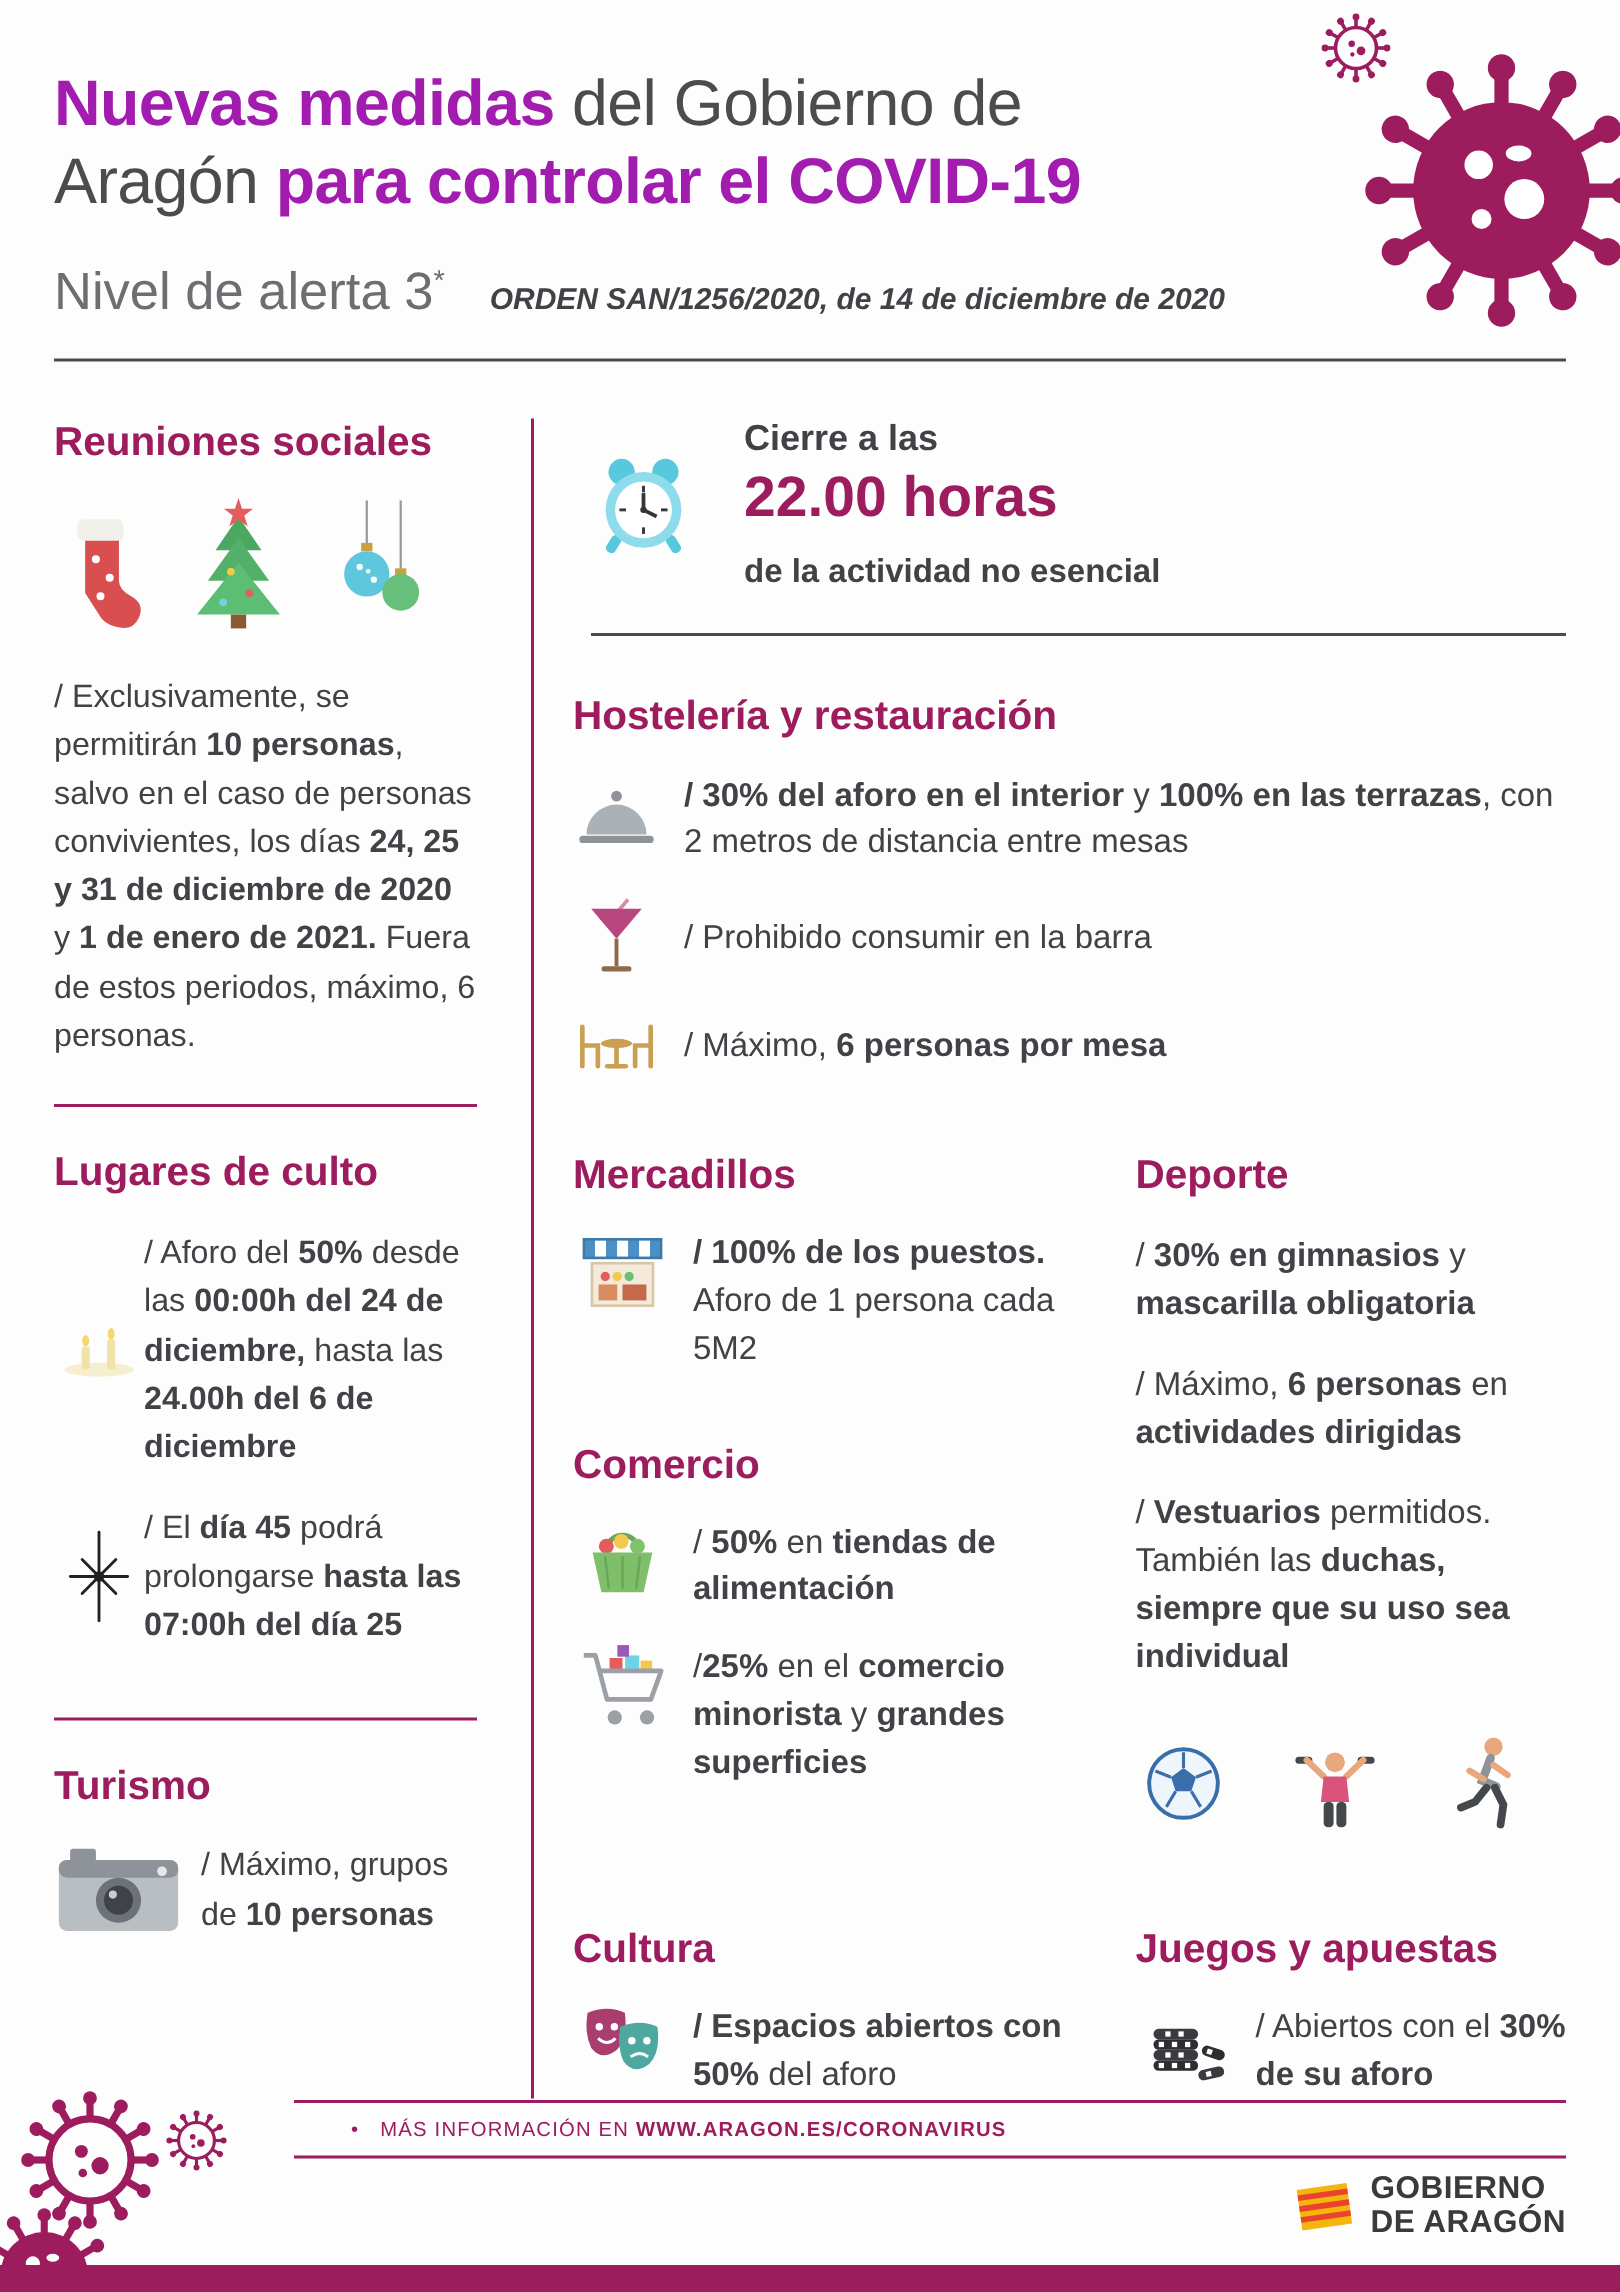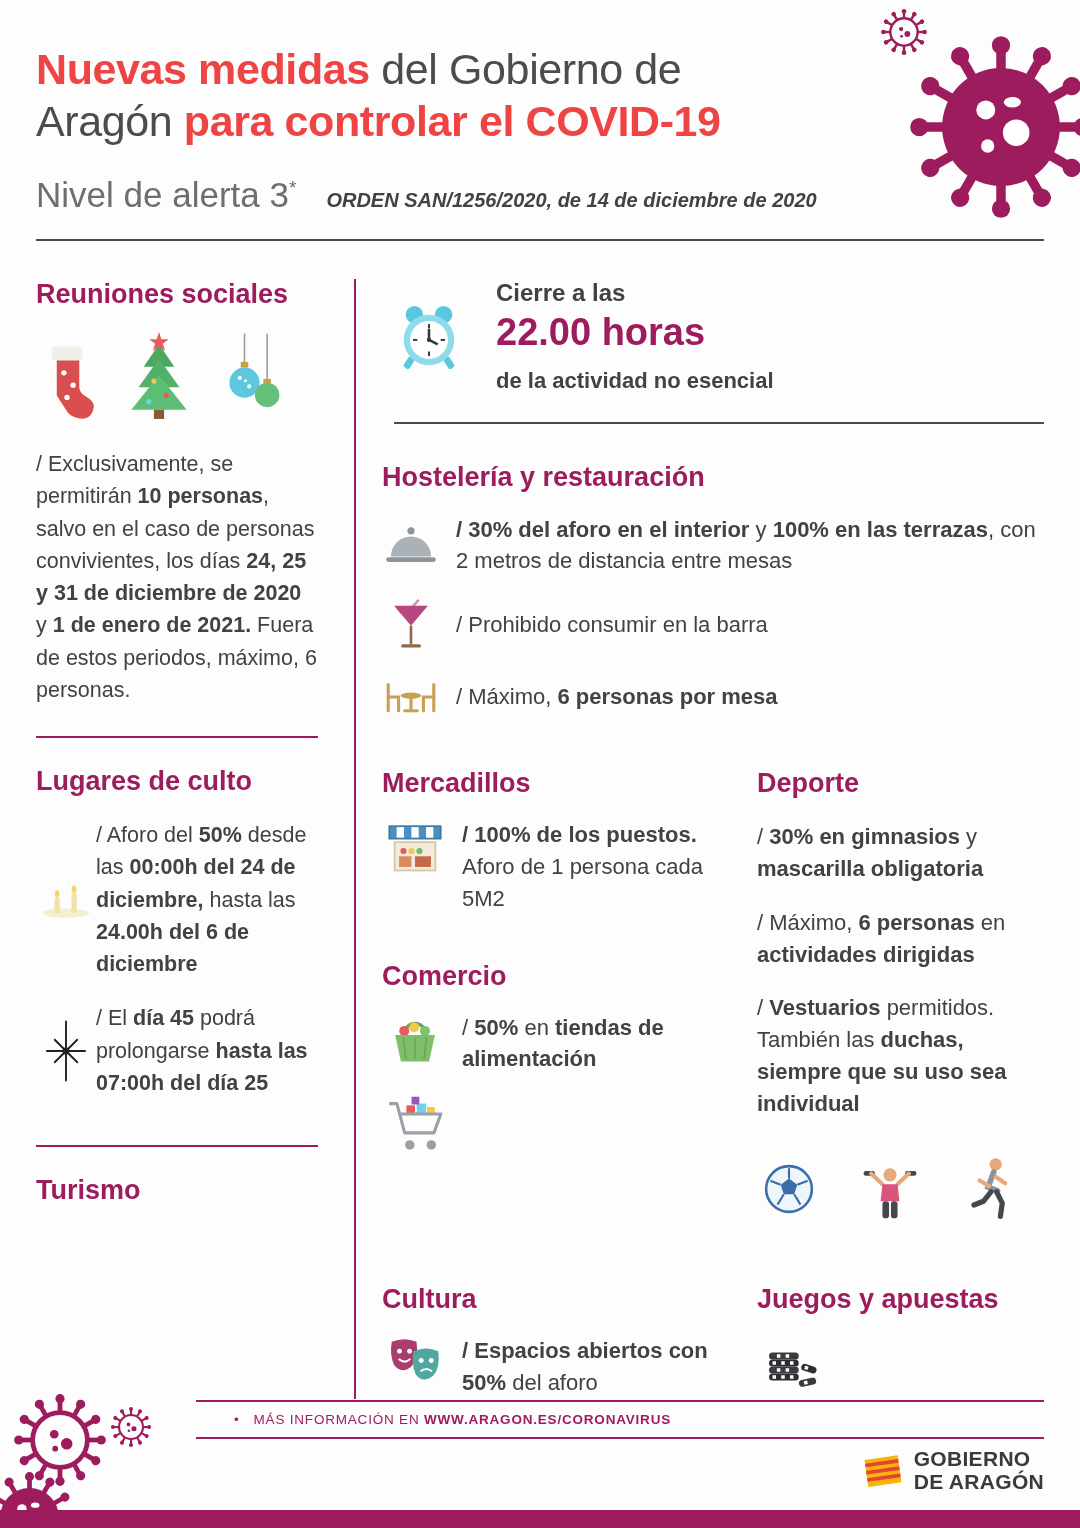--- a/index.html
+++ b/index.html
@@ -1,20 +1,20 @@
 <!DOCTYPE html>
 <html><head>
 <meta charset="utf-8">
 <style>
   * { margin:0; padding:0; box-sizing:border-box; }
   body { font-family:"Liberation Sans", sans-serif; background:#e9e9e9; }
   .page { position:relative; width:1080px; height:1528px; margin:0 auto; background:#fdfdfd;
           overflow:hidden; color:#414146; }
   .b { font-weight:bold; }
-  .acc { color:#ef4444; }
+  .acc { color:#a21caf; }
   .sup { vertical-align:super; font-size:55%; }
 
   
   .header { padding:44px 250px 0 36px; }
   h1 { font-size:43px; line-height:1.2; font-weight:500; color:#4c4c4f; letter-spacing:-0.4px; }
   h1 .b { font-weight:bold; }
   .alert-row { display:flex; align-items:baseline; gap:30px; margin-top:28px; }
   .alert { font-size:35px; color:#6e6e72; font-weight:400; }
   .order { font-size:20px; font-style:italic; font-weight:bold; color:#414146; }
   .header-rule { border-top:2px solid #4b4b4f; margin:24px 36px 0; }
@@ -214,20 +214,32 @@
             </svg>
           </div>
           <p class="body-text"><span>/ El </span><span class="b">día 45</span><span> podrá prolongarse </span><span class="b">hasta las 07:00h del día 25</span></p>
         </div>
       </section>
 
       <div class="hr-acc hr-turismo"></div>
 
       <section>
         <h2 class="sec-title">Turismo</h2>
+        <div class="turismo-item">
+          <svg class="icon-cam" viewBox="0 0 80 62">
+            <rect x="10" y="6" width="16" height="9" rx="2" fill="#8d9399"></rect>
+            <rect x="3" y="13" width="74" height="44" rx="5" fill="#b9bec3"></rect>
+            <rect x="3" y="13" width="74" height="11" rx="5" fill="#8d9399"></rect>
+            <circle cx="40" cy="38" r="14" fill="#6d7277"></circle>
+            <circle cx="40" cy="38" r="9" fill="#3f4246"></circle>
+            <circle cx="36.5" cy="34.5" r="2.5" fill="#c9cdd1"></circle>
+            <circle cx="67" cy="20" r="3" fill="#e8e8e8"></circle>
+          </svg>
+          <p class="body-text"><span>/ Máximo, grupos de </span><span class="b">10 personas</span></p>
+        </div>
       </section>
     </div>
 
     <div class="vdivider"></div>
 
     <div class="col-right">
 
       <div class="closing">
         <svg class="icon-clock" viewBox="0 0 72 72">
           <circle cx="21" cy="13" r="9" fill="#57c8de"></circle>
@@ -348,20 +360,21 @@
                 <svg width="62" height="62" viewBox="0 0 72 72">
                   <rect x="26" y="12" width="10" height="10" fill="#e55c5c"></rect>
                   <rect x="38" y="10" width="11" height="12" fill="#6fd3e8"></rect>
                   <rect x="50" y="14" width="9" height="8" fill="#f2c94c"></rect>
                   <rect x="32" y="2" width="9" height="9" fill="#9b59b6"></rect>
                   <path d="M6 10 h9 l9 34 h34 l8 -22 h-47" fill="none" stroke="#9aa0a6" stroke-width="3.6" stroke-linejoin="round"></path>
                   <circle cx="30" cy="58" r="5.5" fill="#9aa0a6"></circle>
                   <circle cx="55" cy="58" r="5.5" fill="#9aa0a6"></circle>
                 </svg>
               </div>
+              <p class="body-text"><span>/</span><span class="b">25%</span><span> en el </span><span class="b">comercio minorista</span><span> y </span><span class="b">grandes superficies</span></p>
             </div>
           </section>
         </div>
 
         <div>
           <h2 class="sec-title">Deporte</h2>
           <p class="dep-item"><span>/ </span><span class="b">30% en gimnasios</span><span> y </span><span class="b">mascarilla obligatoria</span></p>
           <p class="dep-item"><span>/ Máximo, </span><span class="b">6 personas</span><span> en </span><span class="b">actividades dirigidas</span></p>
           <p class="dep-item"><span>/ </span><span class="b">Vestuarios</span><span> permitidos. También las </span><span class="b">duchas, siempre que su uso sea individual</span></p>
           <div class="sport-icons">
@@ -442,20 +455,21 @@
                     <rect x="44" y="34" width="18" height="8" rx="4" fill="#2e2e32"></rect>
                     <rect x="48" y="36" width="4" height="4" fill="#fff"></rect>
                   </g>
                   <g transform="rotate(-12 52 54)">
                     <rect x="42" y="50" width="20" height="8" rx="4" fill="#3a3a3f"></rect>
                     <rect x="48" y="52" width="4" height="4" fill="#fff"></rect>
                   </g>
                 </g>
               </svg>
             </div>
+            <p class="body-text"><span>/ Abiertos con el </span><span class="b">30% de su aforo</span></p>
           </div>
         </div>
 
       </div>
     </div>
   </div>
 
   <div class="info-bar">
     <span>•</span>
     <span><span>MÁS INFORMACIÓN EN </span><span class="b">WWW.ARAGON.ES/CORONAVIRUS</span></span>

